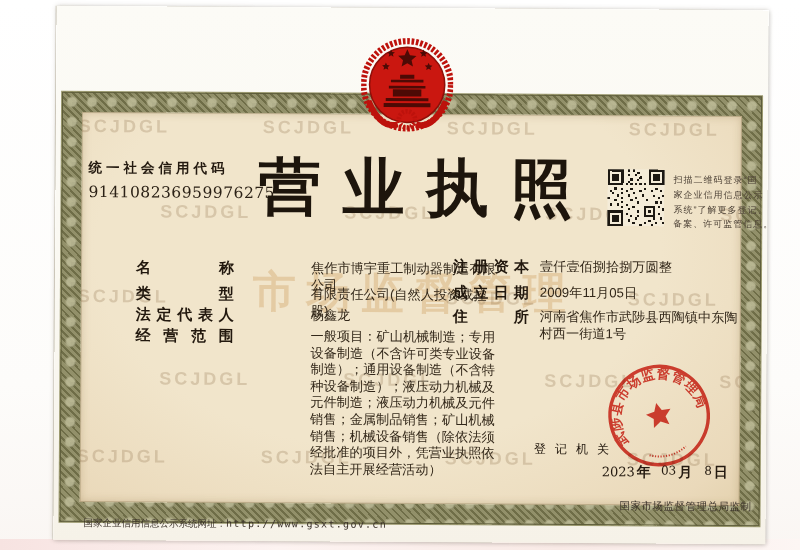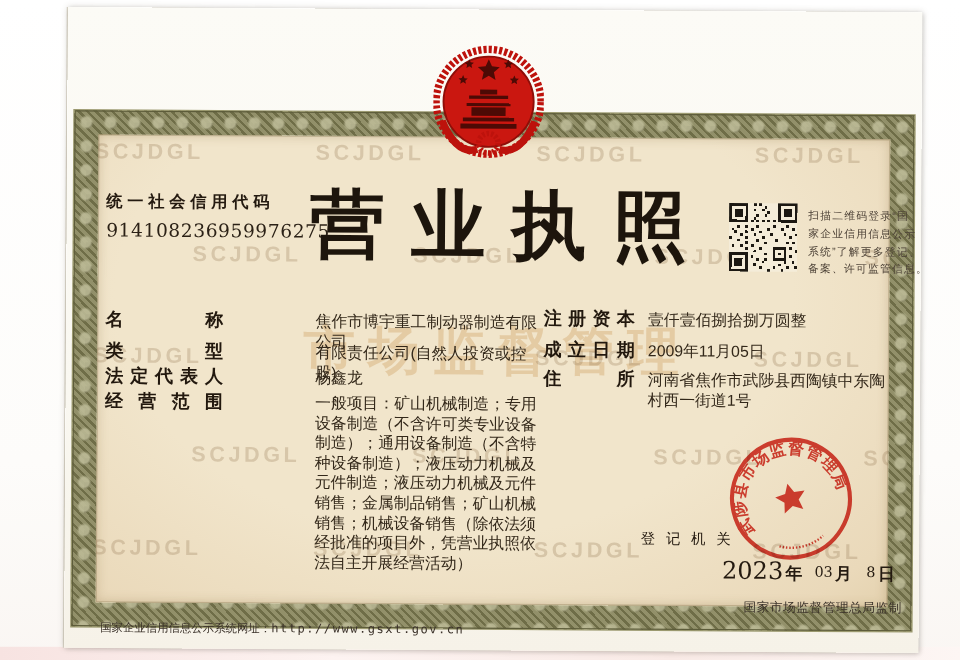--- a/index.html
+++ b/index.html
@@ -61,33 +61,33 @@
   .qr-text{
     position:absolute;left:618px;top:163px;width:124px;z-index:2;
     font-size:9px;line-height:14.8px;letter-spacing:1px;color:#4c4136;white-space:pre-line;
   }
   
   .row{position:absolute;display:flex;align-items:flex-start;z-index:2;}
   .lbl{
     font-size:15px;font-weight:bold;color:#22180e;flex:none;
     text-align:justify;text-align-last:justify;text-justify:inter-character;line-height:1.25;
   }
-  .lbl-l{width:98px;}
+  .lbl-l{width:98px;margin-left:48px;}
   .lbl-r{width:76px;}
   .val{font-size:13.2px;color:#33281a;line-height:16.6px;padding-top:1px;}
   .col-l .val{margin-left:77px;width:190px;}
   .col-r .val{margin-left:11px;width:206px;}
   
   .reg-label{
     position:absolute;left:480px;top:432px;z-index:2;
     font-size:12px;font-weight:normal;letter-spacing:9px;color:#22180e;white-space:nowrap;
   }
   .seal{position:absolute;left:551px;top:352px;width:108px;height:108px;z-index:4;opacity:.88;transform:rotate(-14deg);mix-blend-mode:multiply;}
   .date-row{position:absolute;left:548px;top:454px;z-index:2;display:flex;align-items:baseline;color:#241a10;}
-  .date-num{font-family:"DejaVu Serif","Liberation Serif",serif;font-size:20px;}
+  .date-num{font-family:"DejaVu Serif","Liberation Serif",serif;font-size:13px;}
   .date-num.small{font-size:12px;transform:translateY(-2px);}
   .date-unit{font-size:14px;font-weight:bold;margin-left:2px;}
   .date-gap1{width:10px;}
   .date-gap2{width:12px;}
   
   .footer-left{position:absolute;left:30px;top:511px;font-size:9.5px;color:#3b322a;white-space:nowrap;z-index:2;}
   .footer-left .url{font-family:"DejaVu Sans Mono","Liberation Mono",monospace;letter-spacing:1.3px;font-size:10px;}
   .footer-right{position:absolute;right:14px;top:490px;font-size:10.5px;color:#3b322a;letter-spacing:.5px;white-space:nowrap;z-index:2;}
   .smudge{position:absolute;left:8px;top:224px;width:14px;height:3px;background:#2c2a24;transform:rotate(-18deg);border-radius:2px;opacity:.8;}
   .smudge2{position:absolute;left:6px;top:232px;width:5px;height:8px;background:#3a362d;opacity:.55;border-radius:2px;}

